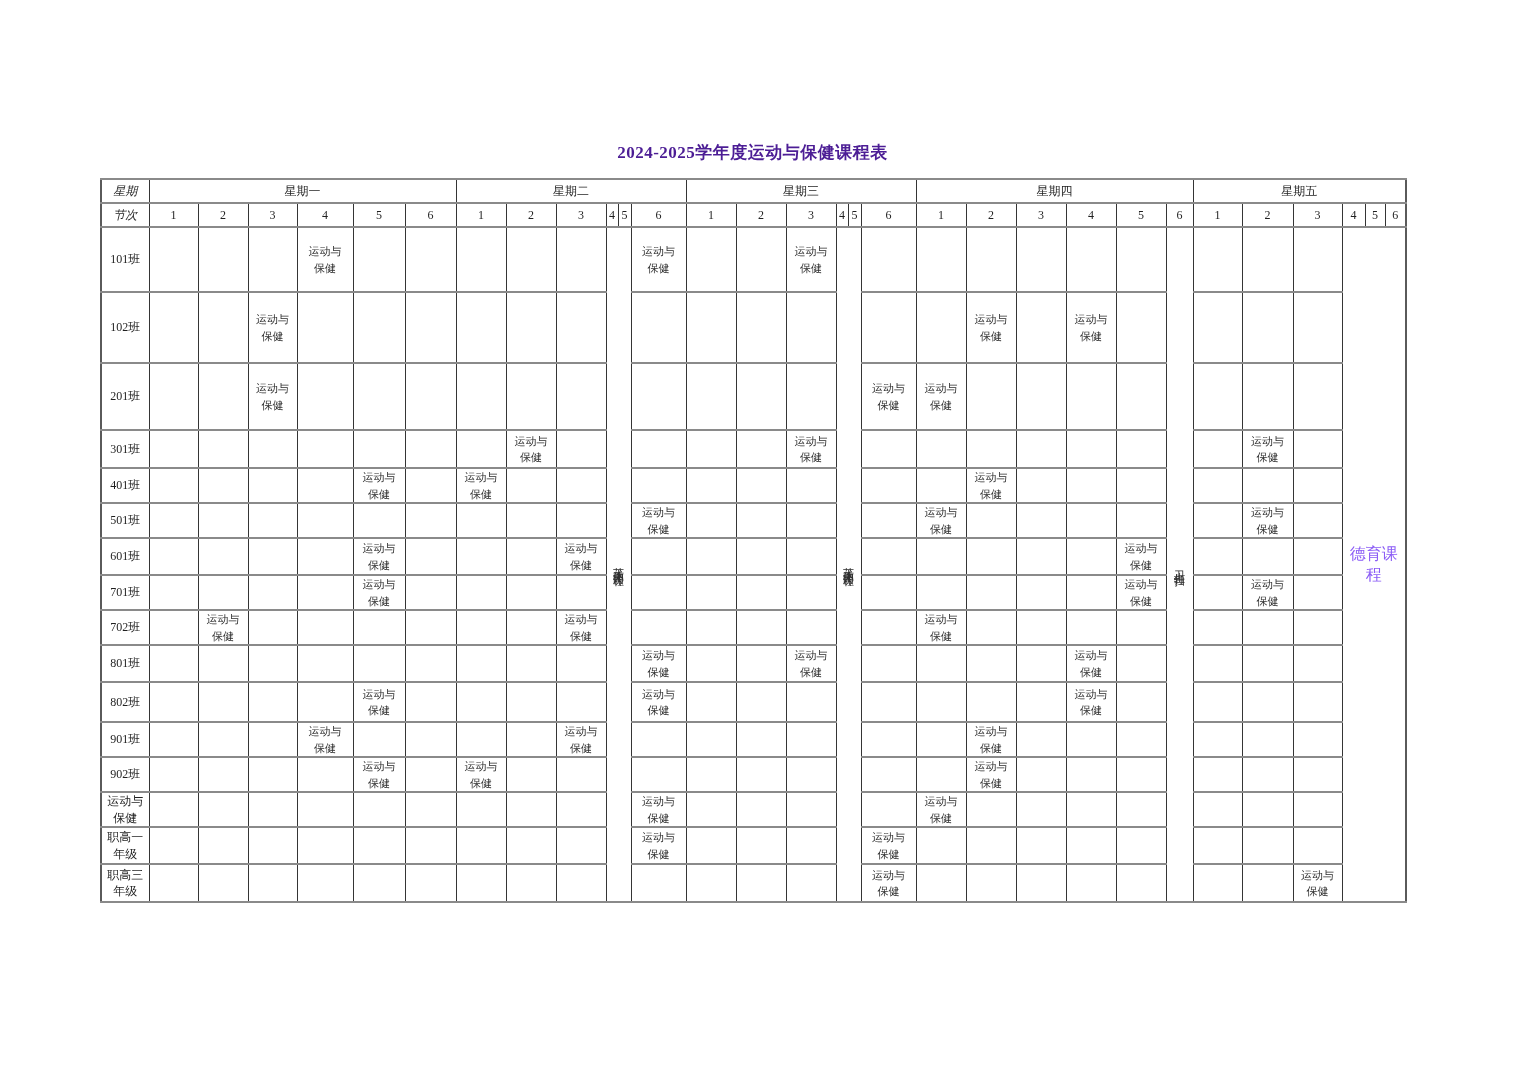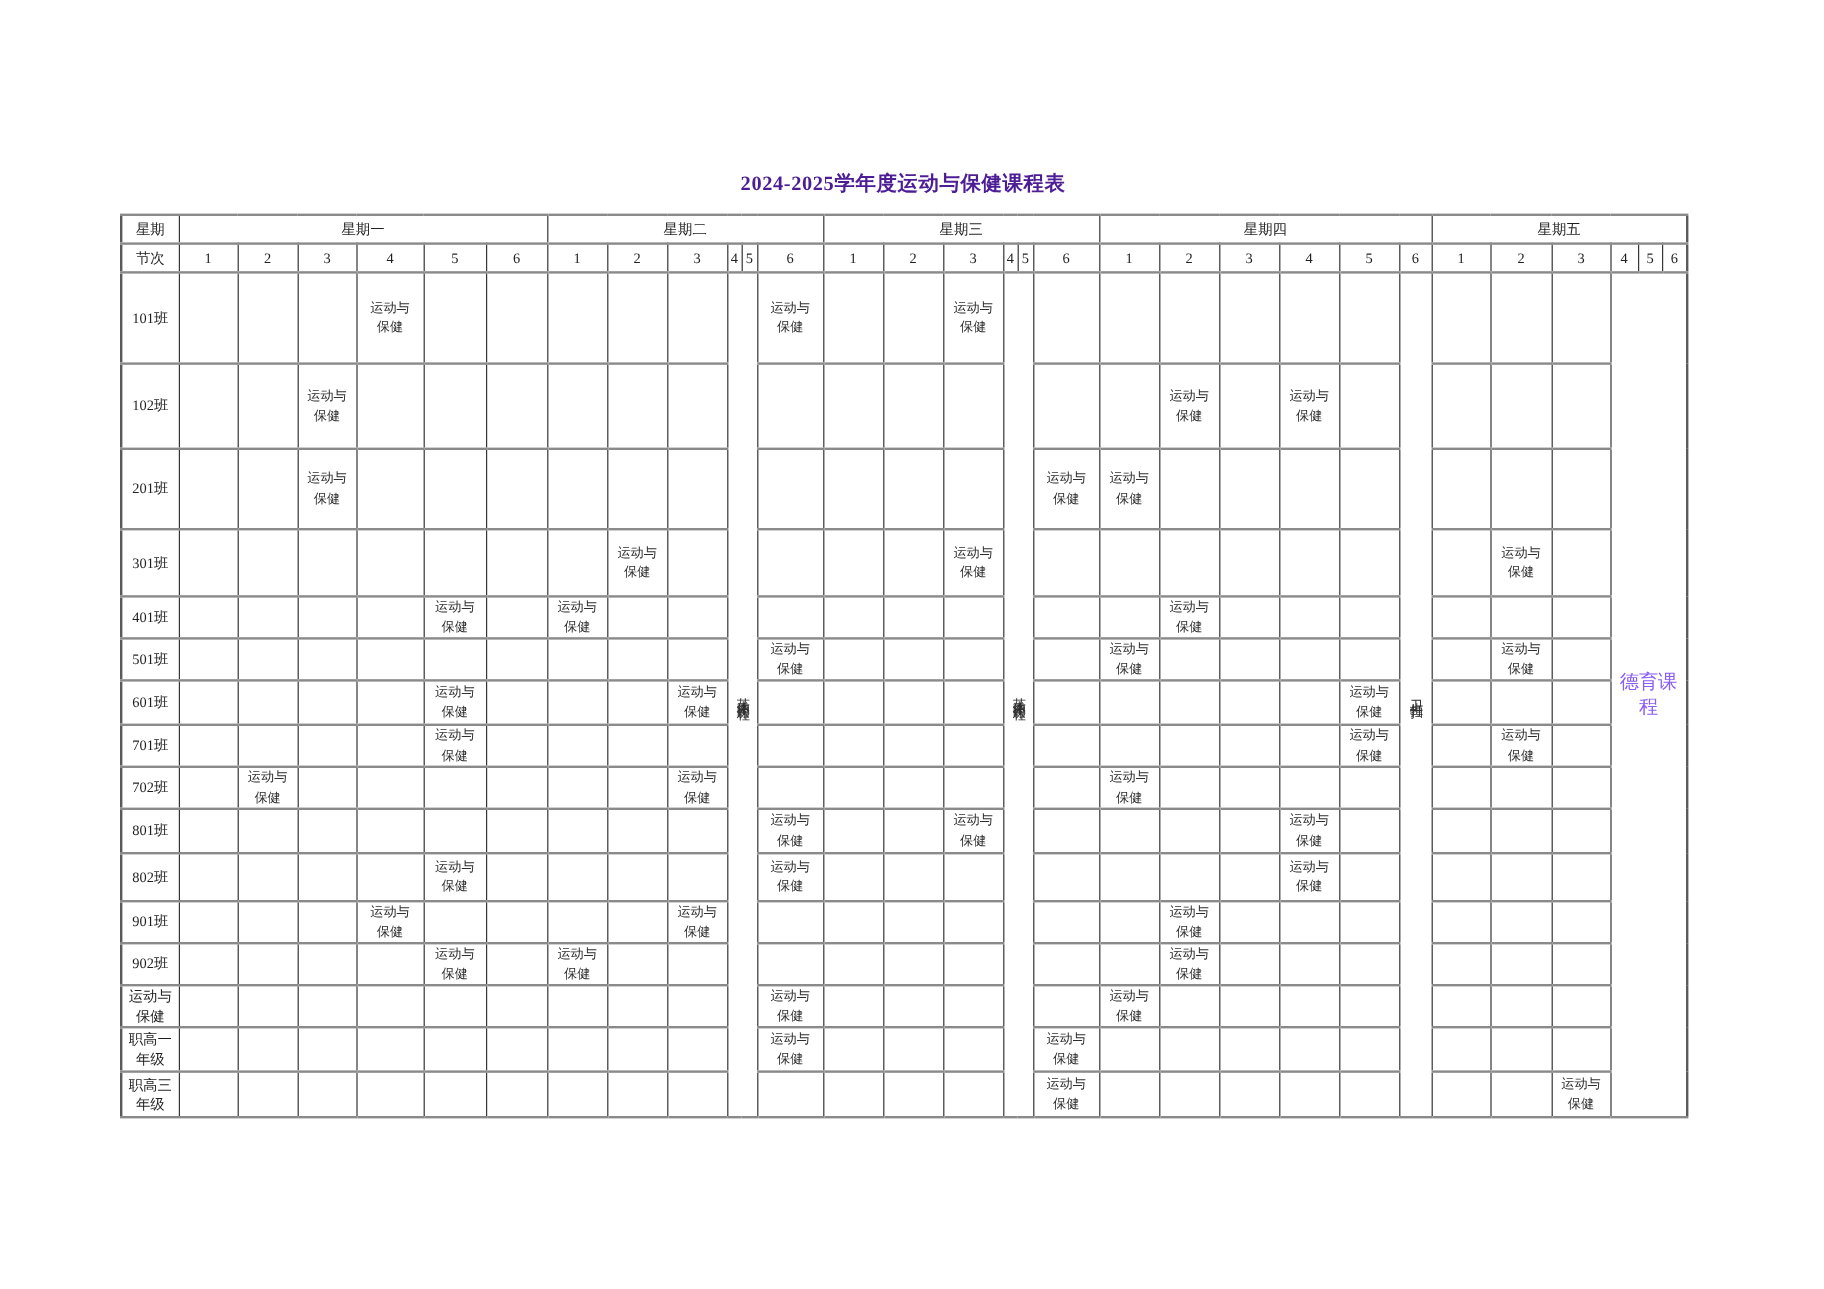--- a/index.html
+++ b/index.html
@@ -18,21 +18,21 @@
     border:2px solid #5a5a5a;
   }
   table.schedule td, table.schedule th {
     padding:0; margin:0; text-align:center; vertical-align:middle;
     border-left:1px solid #353535; border-right:1px solid #353535;
     border-top:2px solid #8a8a8a; border-bottom:2px solid #8a8a8a;
     overflow:hidden; font-weight:normal;
   }
   th.day-head { font-size:12px; font-weight:bold; height:22px; }
   th.period-head { font-size:12px; font-weight:bold; height:22px; }
-  th.corner { font-size:12px; font-weight:normal; }
+  th.corner { font-size:12px; font-weight:normal;font-style:italic; }
   td.class-label { font-size:12px; font-weight:bold; }
   td.class-label .wrap3 { display:inline-block; max-width:3.2em; line-height:1.35; }
   td.cell { font-size:11px; color:#2e2e2e; }
   td.cell .course { display:inline-block; max-width:3.2em; line-height:1.5; }
   td.merged-v { font-size:11px; color:#2e2e2e; }
   td.merged-v .vtext {
     display:inline-block; writing-mode:vertical-lr; text-orientation:upright;
     letter-spacing:2px; line-height:1.1;
   }
   td.merged-h { font-size:16px; color:#8b5cf6; }
@@ -112,21 +112,21 @@
           <th class="period-head">4</th>
           <th class="period-head">5</th>
           <th class="period-head">6</th>
           <th class="period-head">1</th>
           <th class="period-head">2</th>
           <th class="period-head">3</th>
           <th class="period-head">4</th>
           <th class="period-head">5</th>
           <th class="period-head">6</th>
         </tr>
-        <tr style="height:76px">
+        <tr style="height:65px">
           <td class="class-label"><span class="wrap3">101班</span></td>
           <td class="cell"></td>
           <td class="cell"></td>
           <td class="cell"></td>
           <td class="cell"><span class="course">运动与保健</span></td>
           <td class="cell"></td>
           <td class="cell"></td>
           <td class="cell"></td>
           <td class="cell"></td>
           <td class="cell"></td>
@@ -191,21 +191,21 @@
           <td class="cell"><span class="course">运动与保健</span></td>
           <td class="cell"><span class="course">运动与保健</span></td>
           <td class="cell"></td>
           <td class="cell"></td>
           <td class="cell"></td>
           <td class="cell"></td>
           <td class="cell"></td>
           <td class="cell"></td>
           <td class="cell"></td>
         </tr>
-        <tr style="height:56px">
+        <tr style="height:38px">
           <td class="class-label"><span class="wrap3">301班</span></td>
           <td class="cell"></td>
           <td class="cell"></td>
           <td class="cell"></td>
           <td class="cell"></td>
           <td class="cell"></td>
           <td class="cell"></td>
           <td class="cell"></td>
           <td class="cell"><span class="course">运动与保健</span></td>
           <td class="cell"></td>

